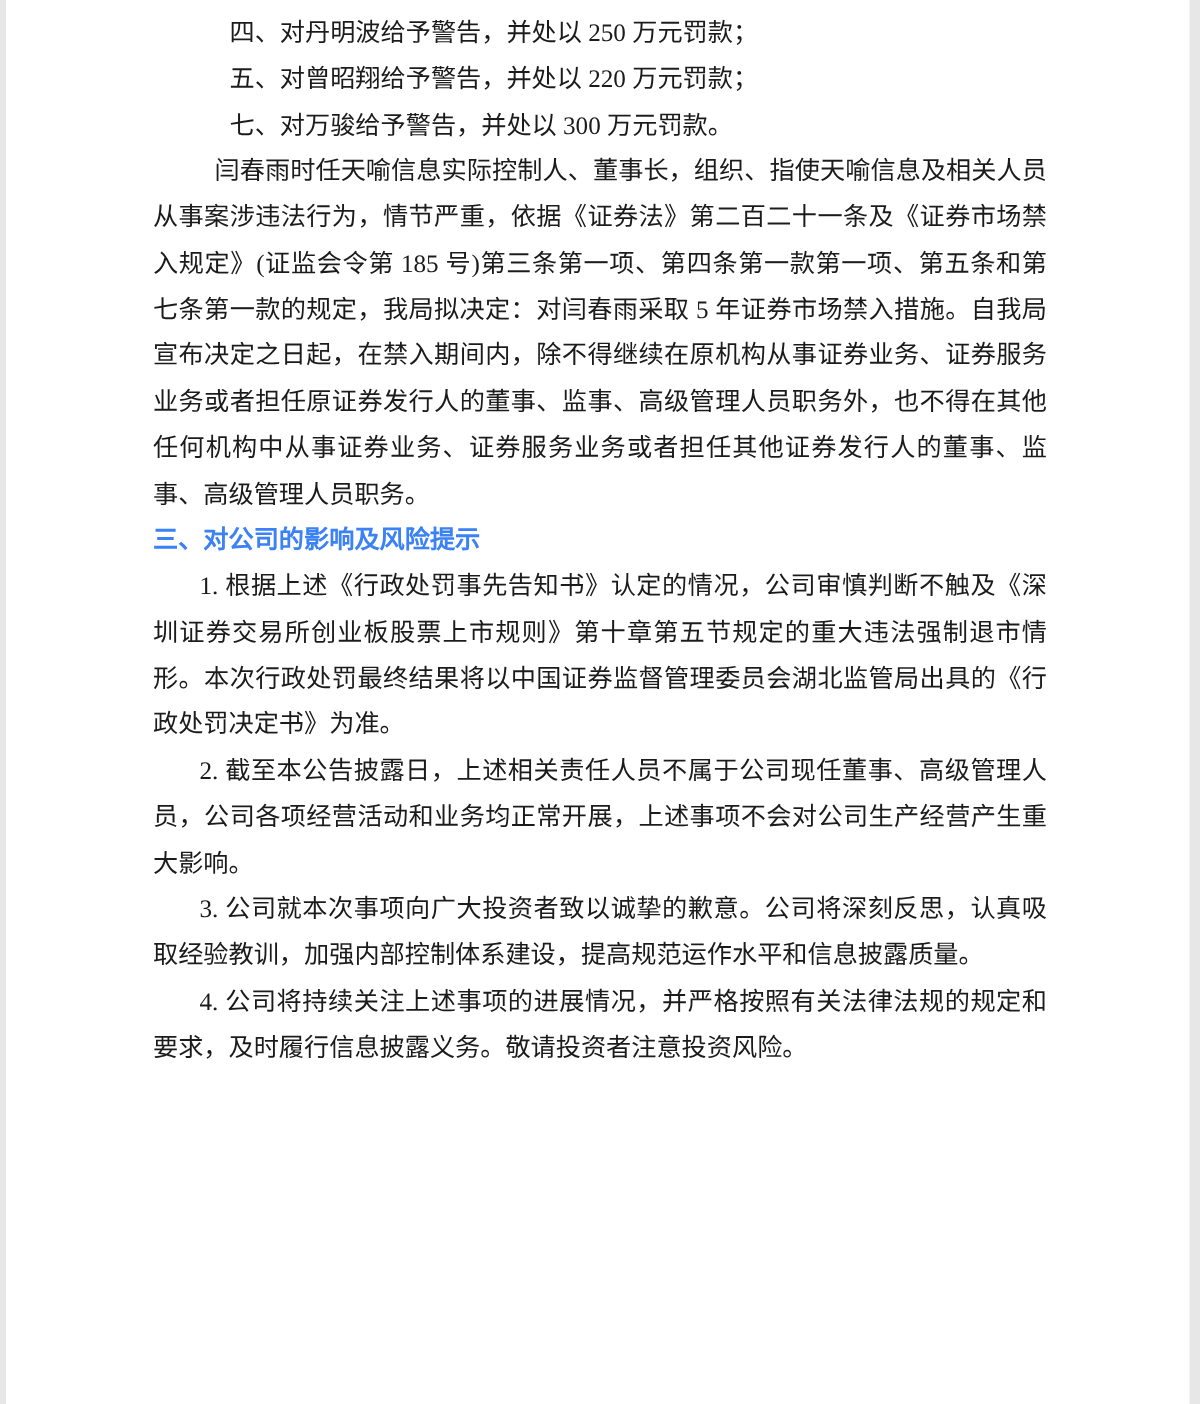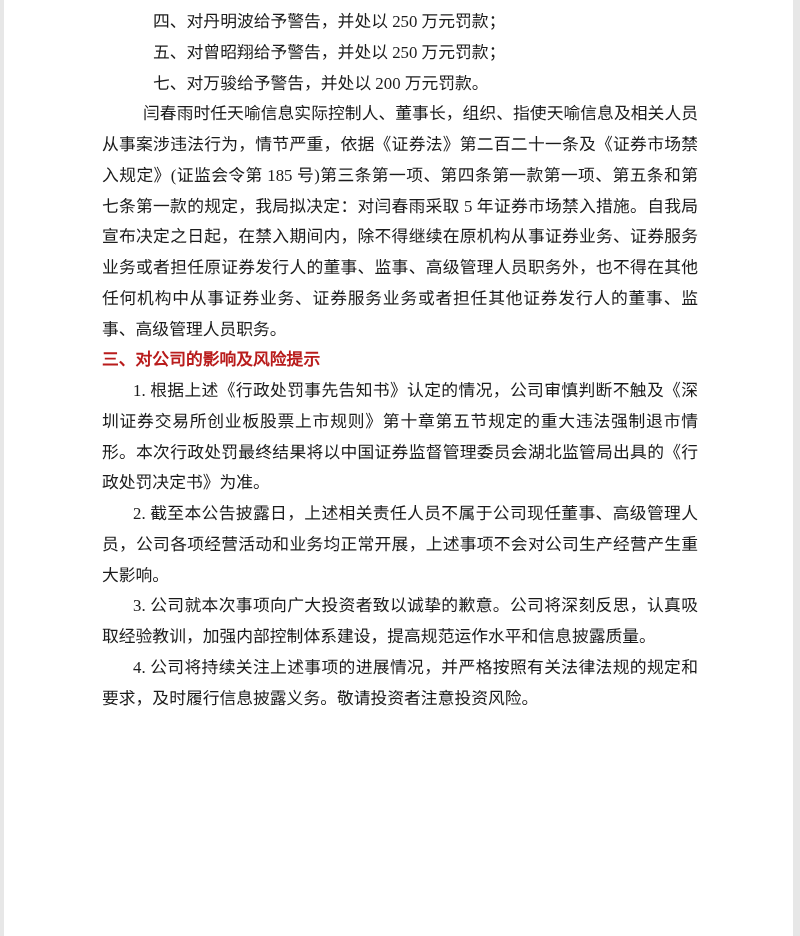--- a/index.html
+++ b/index.html
@@ -44,39 +44,39 @@
   .body-para     { text-indent: 41px; }
   .numbered-para { text-indent: 31px; }
 
   .section-heading {
     margin: 13px 0 0 0;
     font-family: "Liberation Sans", "DejaVu Sans", sans-serif;
     font-weight: 700;
     font-size: 17px;
     line-height: 30.75px;
     text-align: left;
-    color: #b91c1c;
+    color: #3b82f6;
   }
 </style>
 </head>
 <body>
 
 <div class="page">
 
   <div class="edge-strip left"></div>
   <div class="edge-strip right"></div>
 
   <div class="content">
 
     <p class="penalty-item">四、对丹明波给予警告，并处以 250 万元罚款；</p>
 
-    <p class="penalty-item">五、对曾昭翔给予警告，并处以 250 万元罚款；</p>
+    <p class="penalty-item">五、对曾昭翔给予警告，并处以 220 万元罚款；</p>
 
 
-    <p class="penalty-item">七、对万骏给予警告，并处以 200 万元罚款。</p>
+    <p class="penalty-item">七、对万骏给予警告，并处以 300 万元罚款。</p>
 
     <p class="body-para">闫春雨时任天喻信息实际控制人、董事长，组织、指使天喻信息及相关人员从事案涉违法行为，情节严重，依据《证券法》第二百二十一条及《证券市场禁入规定》(证监会令第 185 号)第三条第一项、第四条第一款第一项、第五条和第七条第一款的规定，我局拟决定：对闫春雨采取 5 年证券市场禁入措施。自我局宣布决定之日起，在禁入期间内，除不得继续在原机构从事证券业务、证券服务业务或者担任原证券发行人的董事、监事、高级管理人员职务外，也不得在其他任何机构中从事证券业务、证券服务业务或者担任其他证券发行人的董事、监事、高级管理人员职务。</p>
 
 
     <p class="section-heading">三、对公司的影响及风险提示</p>
 
     <p class="numbered-para">1. 根据上述《行政处罚事先告知书》认定的情况，公司审慎判断不触及《深圳证券交易所创业板股票上市规则》第十章第五节规定的重大违法强制退市情形。本次行政处罚最终结果将以中国证券监督管理委员会湖北监管局出具的《行政处罚决定书》为准。</p>
 
     <p class="numbered-para">2. 截至本公告披露日，上述相关责任人员不属于公司现任董事、高级管理人员，公司各项经营活动和业务均正常开展，上述事项不会对公司生产经营产生重大影响。</p>
 

